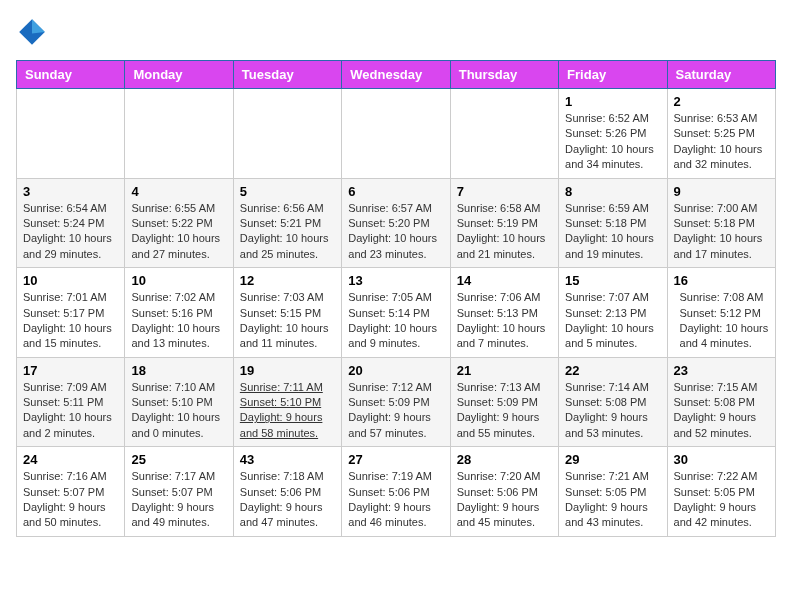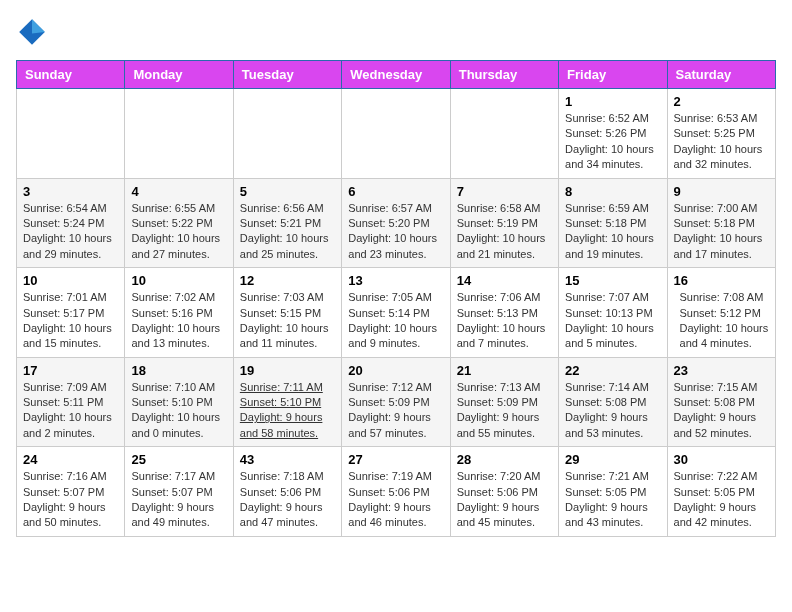--- a/index.html
+++ b/index.html
@@ -209,21 +209,21 @@
         </td>
         <td>
           <span class="day-num">14</span>
           <div class="day-info" style="white-space: pre-line;">Sunrise: 7:06 AM
 Sunset: 5:13 PM
 Daylight: 10 hours and 7 minutes.</div>
         </td>
         <td>
           <span class="day-num">15</span>
           <div class="day-info" style="white-space: pre-line;">Sunrise: 7:07 AM
-Sunset: 10:13 PM
+Sunset: 2:13 PM
 Daylight: 10 hours and 5 minutes.</div>
         </td>
         <td>
           <span class="day-num">16</span>
           <div class="day-info" style="white-space: pre-line; margin-left: 6px;">Sunrise: 7:08 AM
 Sunset: 5:12 PM
 Daylight: 10 hours and 4 minutes.</div>
         </td>
       </tr>
       <tr>

